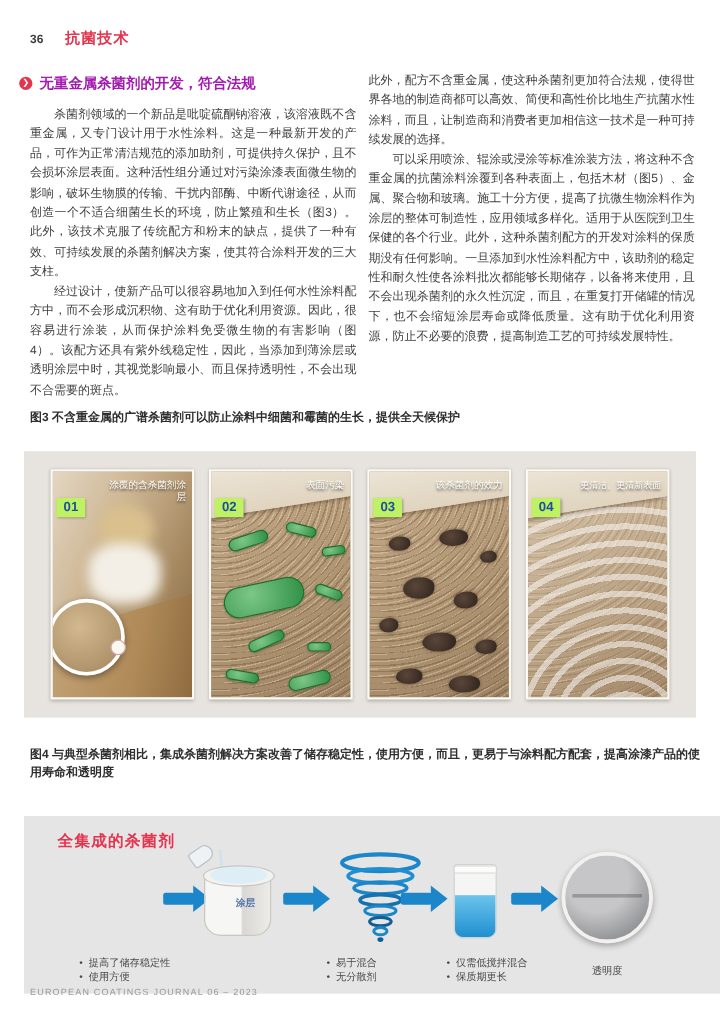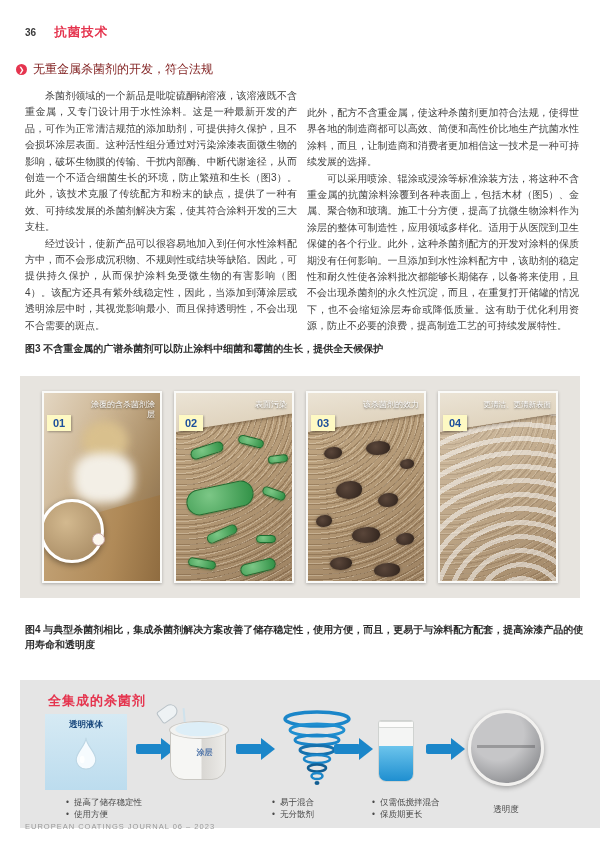--- a/index.html
+++ b/index.html
@@ -9,46 +9,46 @@
 
   
   .header { position:absolute; top:24px; left:25px; display:flex; align-items:baseline; gap:18px; }
   .page-num { font-size:10px; font-weight:bold; color:#3c3c3c; }
   .section-title { font-size:12.5px; font-weight:bold; color:#e5344e; letter-spacing:1px; }
 
   
   .heading-row { position:absolute; top:62px; left:16px; display:flex; align-items:flex-start; gap:6px; width:280px; }
   .bullet-icon { width:11px; height:11px; border-radius:50%; background:#e5344e; color:#fff; font-size:7px; line-height:11px;
                  text-align:center; flex:0 0 11px; margin-top:2px; font-weight:bold; }
-  .article-heading { font-size:12px; font-weight:normal; color:#7f1d1d; line-height:1.3; }
+  .article-heading { font-size:12px; font-weight:bold; color:#a21caf; line-height:1.3; }
 
   
   .col { position:absolute; width:272px; font-size:10px; line-height:16.4px; color:#3f3f3f; text-align:justify; }
   .col-left  { left:25px;  top:88px; }
-  .col-right { left:307px; top:60px;margin-top:45px; }
+  .col-right { left:307px; top:60px; }
   .col p.indent { text-indent:2em; }
 
   
   .fig-caption { position:absolute; left:25px; width:560px; font-size:10px; font-weight:bold; color:#2e2e2e; line-height:15px; }
   .fig3-caption { top:341px; }
   .fig4-caption { top:598px;margin-top:24px; }
 
   
   .fig3-strip { position:absolute; top:376px; left:20px; width:560px; height:222px; background:#e7e4df; }
   .panels { position:absolute; top:15px; left:22px; display:flex; gap:12px; }
   .panel { position:relative; width:120px; height:192px; background:#b29877; border:2px solid #fafaf8;
            box-shadow:0 1px 3px rgba(0,0,0,.25); overflow:hidden; }
   .texture { position:absolute; inset:0;
       background:
         repeating-radial-gradient(circle at 8px 6px, rgba(92,66,40,.30) 0 1.2px, rgba(0,0,0,0) 1.2px 5px),
         repeating-radial-gradient(circle at 2px 14px, rgba(255,245,225,.28) 0 1px, rgba(0,0,0,0) 1px 6px),
         linear-gradient(150deg,#c4ab88 0%,#b19673 55%,#9d8262 100%); }
   .ceiling { position:absolute; top:-26px; left:-14px; width:160%; height:52px; background:linear-gradient(#efe9dd,#e0d4bf);
              transform:rotate(-9deg); box-shadow:0 2px 3px rgba(60,40,20,.35); }
-  .num-badge { position:absolute; top:22px; left:3px; background:#fef9c3; color:#1d4f9c; font-weight:bold; font-size:11px;
+  .num-badge { position:absolute; top:22px; left:3px; background:#bef264; color:#1d4f9c; font-weight:bold; font-size:11px;
                padding:2px 6px; box-shadow:1px 1px 2px rgba(0,0,0,.3); z-index:5; }
   .panel-label { position:absolute; top:7px; right:5px; color:#fff; font-size:8px; line-height:10px; text-align:right;
                  text-shadow:0 1px 2px rgba(0,0,0,.6); z-index:5; }
   .panel-label.narrow { width:64px; }
   .panel-label.nowrap { white-space:nowrap; font-size:7.5px; }
 
   
   .photo { position:absolute; inset:0; background:linear-gradient(115deg,#e3d6c2 0%,#cdb694 35%,#a4875f 70%,#7c6345 100%); }
   .photo .hair  { position:absolute; top:28px; left:38px; width:46px; height:40px; border-radius:50%; background:#d9c08d; filter:blur(5px); }
   .photo .shirt { position:absolute; top:60px; left:30px; width:60px; height:50px; border-radius:40%; background:#f3efe6; filter:blur(5px); }
@@ -120,21 +120,21 @@
     <span class="section-title">抗菌技术</span>
   </div>
 
   <div class="heading-row">
     <span class="bullet-icon">❯</span>
     <span class="article-heading">无重金属杀菌剂的开发，符合法规</span>
   </div>
 
   <div class="col col-left">
     <p class="indent">杀菌剂领域的一个新品是吡啶硫酮钠溶液，该溶液既不含重金属，又专门设计用于水性涂料。这是一种最新开发的产品，可作为正常清洁规范的添加助剂，可提供持久保护，且不会损坏涂层表面。这种活性组分通过对污染涂漆表面微生物的影响，破坏生物膜的传输、干扰内部酶、中断代谢途径，从而创造一个不适合细菌生长的环境，防止繁殖和生长（图3）。此外，该技术克服了传统配方和粉末的缺点，提供了一种有效、可持续发展的杀菌剂解决方案，使其符合涂料开发的三大支柱。</p>
-    <p class="indent">经过设计，使新产品可以很容易地加入到任何水性涂料配方中，而不会形成沉积物、不规则性或结块等缺陷。因此，可提供持久保护，从而保护涂料免受微生物的有害影响（图4）。该配方还具有紫外线稳定性，因此，当添加到薄涂层或透明涂层中时，其视觉影响最小、而且保持透明性，不会出现不合需要的斑点。</p>
+    <p class="indent">经过设计，使新产品可以很容易地加入到任何水性涂料配方中，而不会形成沉积物、这有助于优化利用资源。因此，很容易进行涂装，从而保护涂料免受微生物的有害影响（图4）。该配方还具有紫外线稳定性，因此，当添加到薄涂层或透明涂层中时，其视觉影响最小、而且保持透明性，不会出现不合需要的斑点。</p>
   </div>
 
   <div class="col col-right">
     <p>此外，配方不含重金属，使这种杀菌剂更加符合法规，使得世界各地的制造商都可以高效、简便和高性价比地生产抗菌水性涂料，而且，让制造商和消费者更加相信这一技术是一种可持续发展的选择。</p>
     <p class="indent">可以采用喷涂、辊涂或浸涂等标准涂装方法，将这种不含重金属的抗菌涂料涂覆到各种表面上，包括木材（图5）、金属、聚合物和玻璃。施工十分方便，提高了抗微生物涂料作为涂层的整体可制造性，应用领域多样化。适用于从医院到卫生保健的各个行业。此外，这种杀菌剂配方的开发对涂料的保质期没有任何影响。一旦添加到水性涂料配方中，该助剂的稳定性和耐久性使各涂料批次都能够长期储存，以备将来使用，且不会出现杀菌剂的永久性沉淀，而且，在重复打开储罐的情况下，也不会缩短涂层寿命或降低质量。这有助于优化利用资源，防止不必要的浪费，提高制造工艺的可持续发展特性。</p>
   </div>
 
   <div class="fig-caption fig3-caption">图3 不含重金属的广谱杀菌剂可以防止涂料中细菌和霉菌的生长，提供全天候保护</div>
 
   <div class="fig3-strip">
@@ -195,27 +195,20 @@
       </div>
 
     </div>
   </div>
 
   <div class="fig-caption fig4-caption">图4 与典型杀菌剂相比，集成杀菌剂解决方案改善了储存稳定性，使用方便，而且，更易于与涂料配方配套，提高涂漆产品的使用寿命和透明度</div>
 
   <div class="diagram">
     <div class="diagram-title">全集成的杀菌剂</div>
 
-    <div class="tile">
-      <span class="tile-label">透明液体</span>
-      <svg class="drop-svg" width="26" height="36" viewBox="0 0 24 32">
-        <path d="M12 1 C12 8 3 14 3 21 a9 9 0 0 0 18 0 C21 14 12 8 12 1 Z" fill="#f6fbfe" stroke="#bcd6e4" stroke-width="1"></path>
-        <ellipse cx="8.5" cy="21" rx="2.2" ry="3.4" fill="#ffffff" opacity="0.9"></ellipse>
-      </svg>
-    </div>
 
     <div class="flow-arrow arrow-1"></div>
 
     <div class="pour-cup"></div>
     <div class="bucket">
       <span class="bucket-label">涂层</span>
     </div>
 
     <div class="flow-arrow arrow-2"></div>
 

